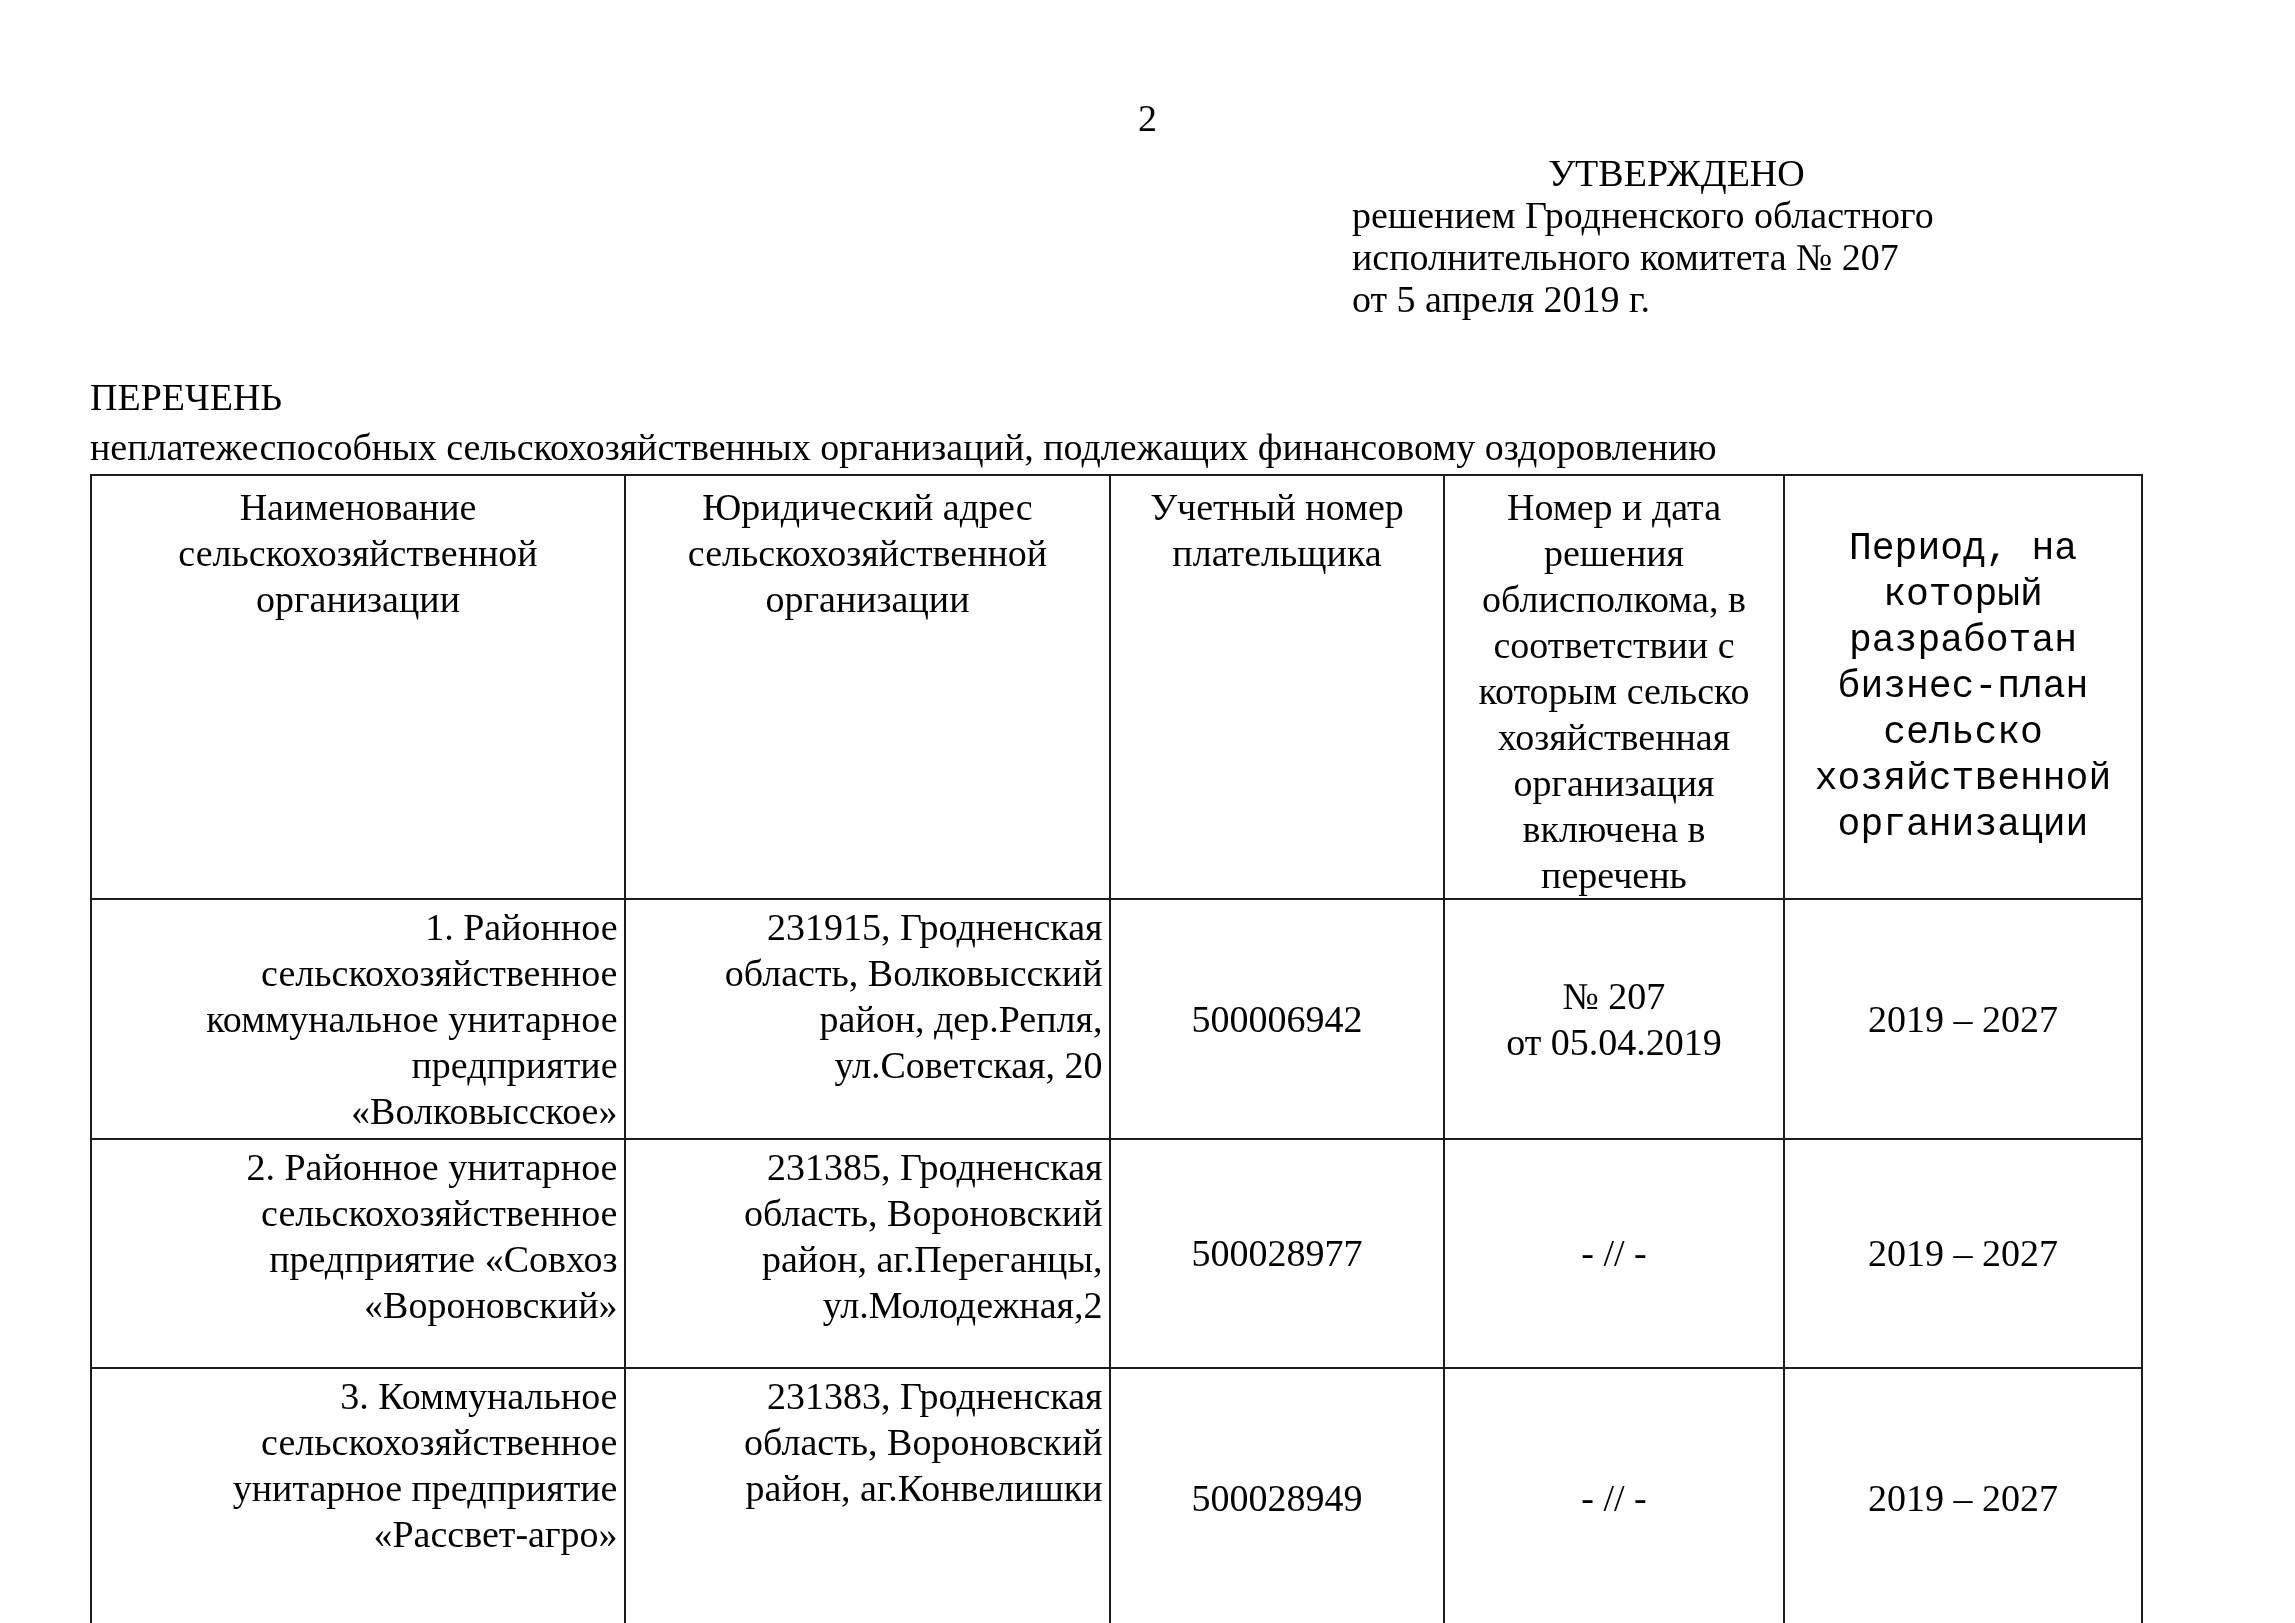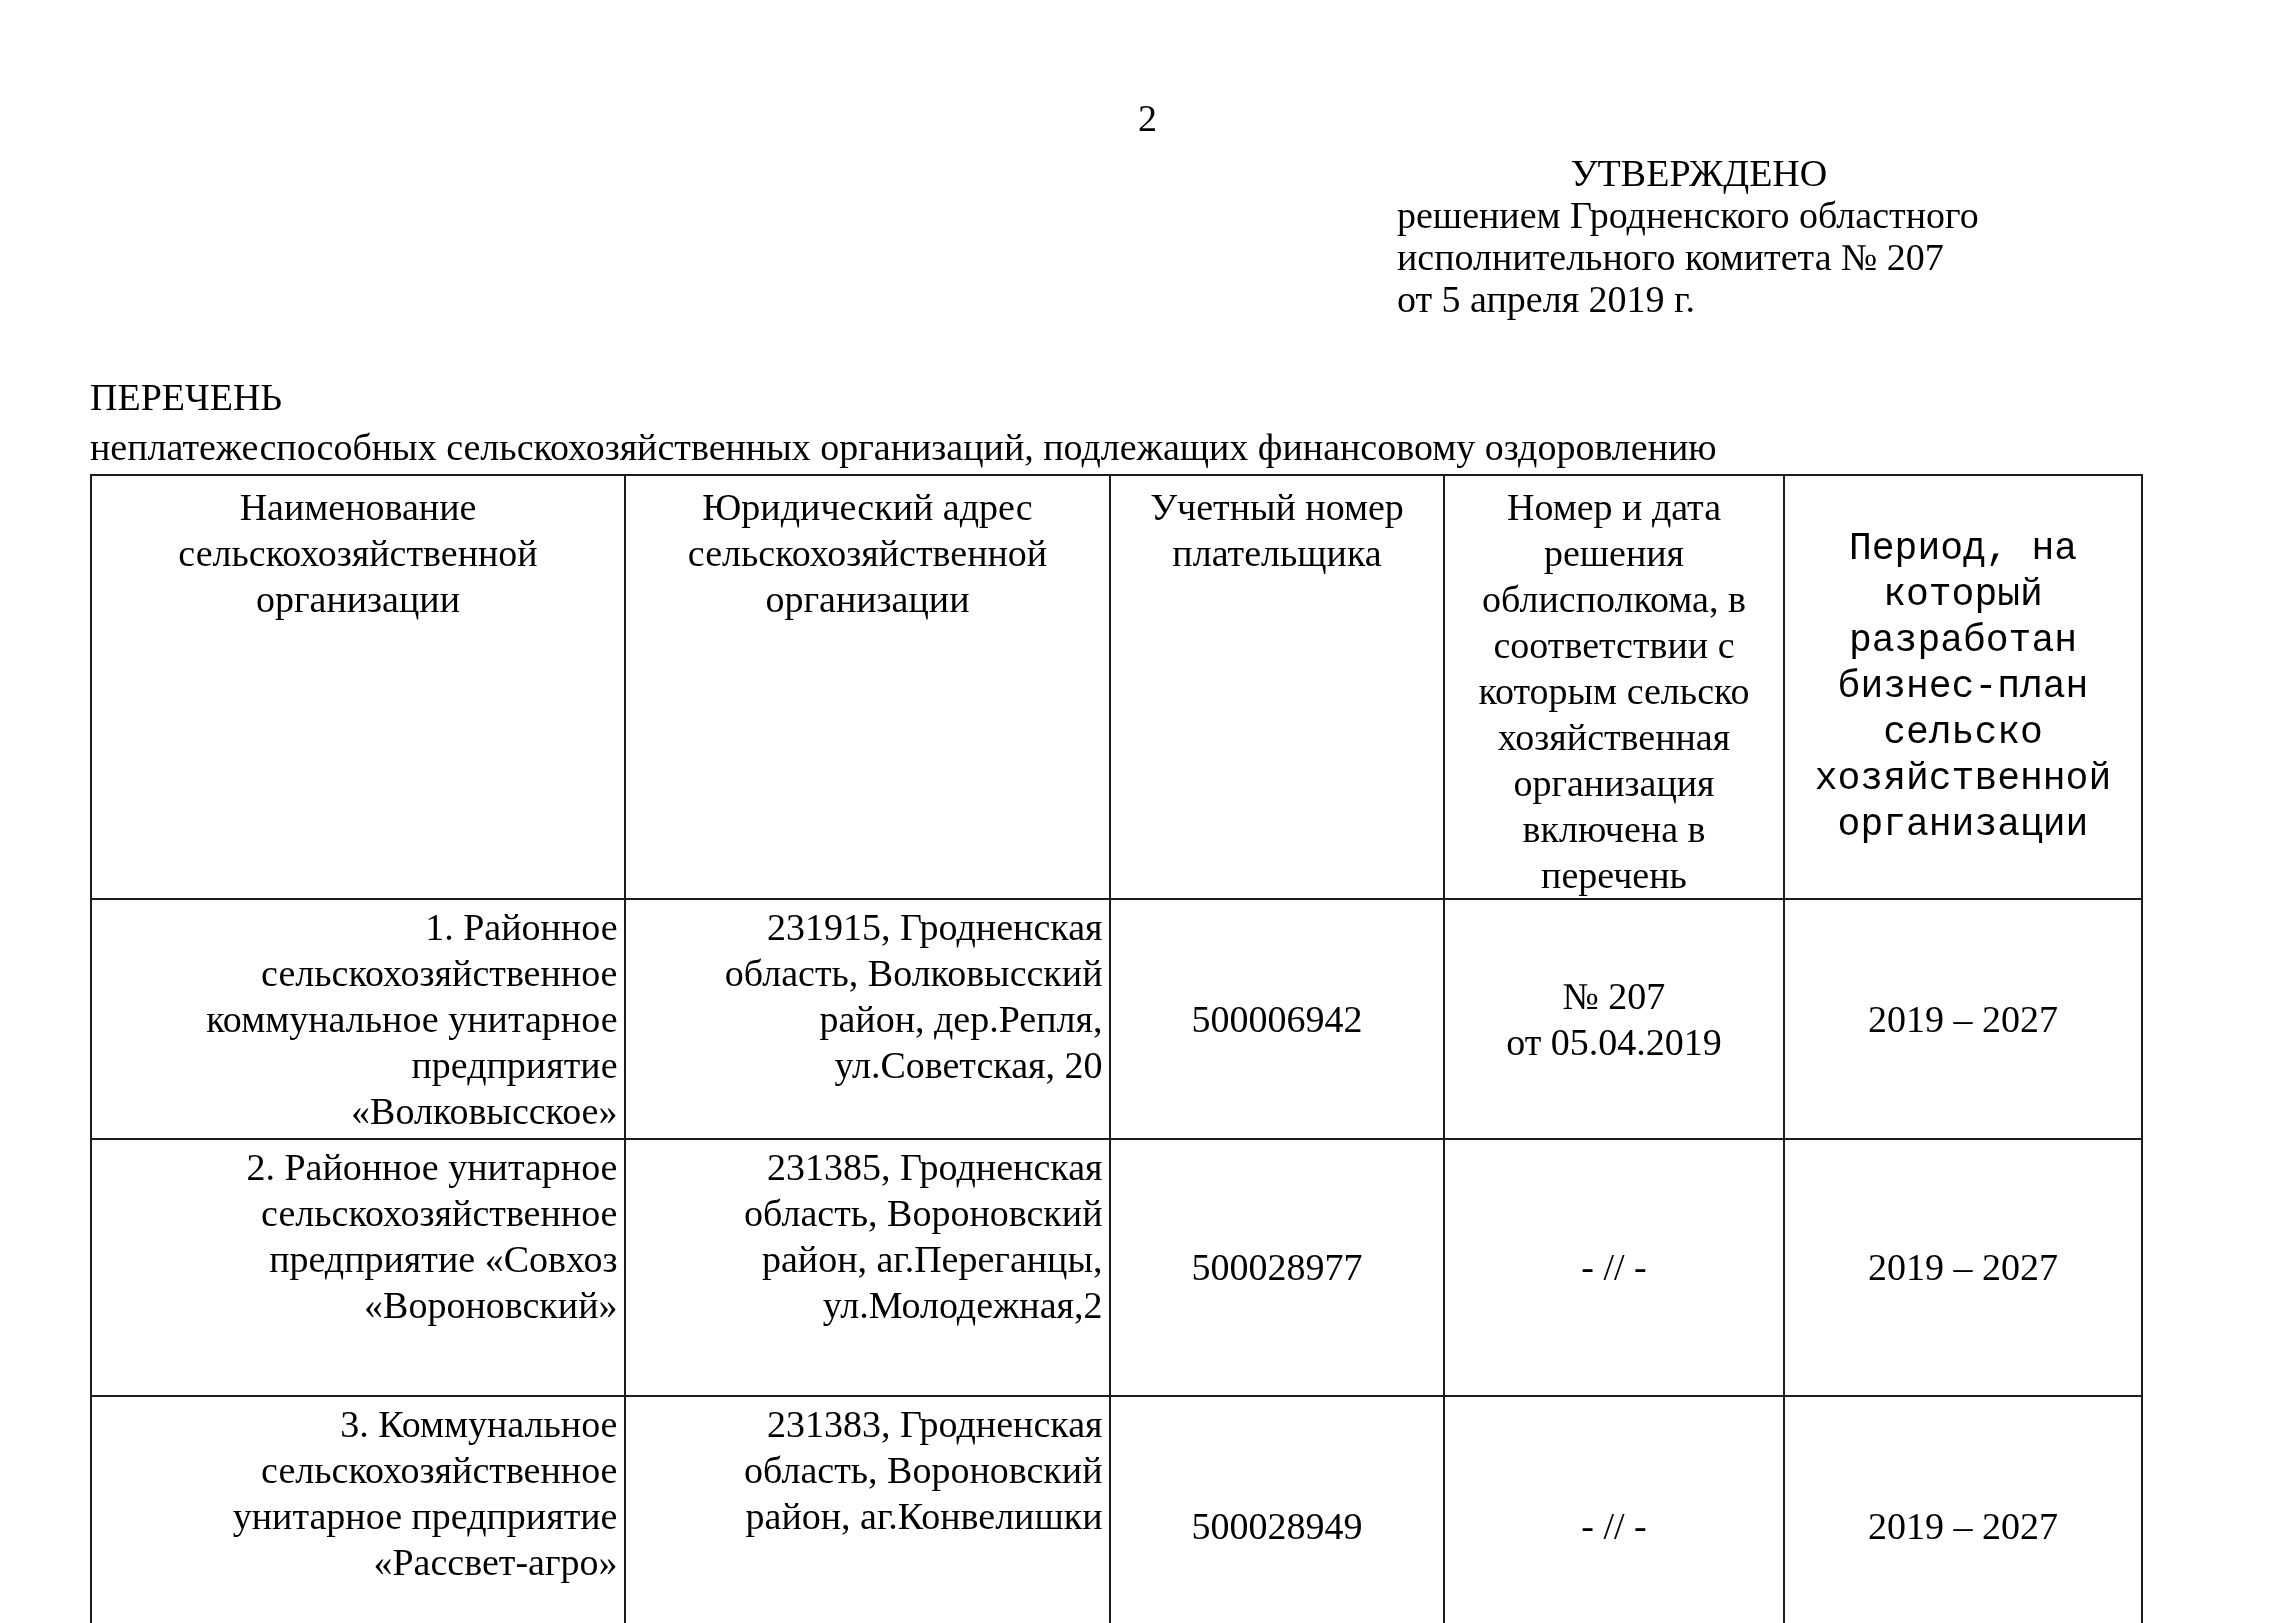--- a/index.html
+++ b/index.html
@@ -19,21 +19,21 @@
     position: absolute;
     top: 97px; left: 0; width: 2295px;
     text-align: center;
     font-size: 38px; line-height: 42px;
   }
   .approval {
     position: absolute;
     left: 1352px; top: 152px; width: 649px;
     font-size: 38px; line-height: 42px;
   }
-  .approval-line { white-space: nowrap; margin-left: 45px; }
+  .approval-line { white-space: nowrap; }
   .approval-line.stamp { text-align: center; white-space: normal; }
   .doc-title {
     position: absolute;
     left: 90px; top: 372px; width: 2094px;
     font-size: 38px; line-height: 50px;
   }
   .doc-title div { white-space: nowrap; }
   table.org-table {
     position: absolute;
     left: 90px; top: 474px;
@@ -44,21 +44,21 @@
   .org-table th, .org-table td {
     border: 2.6px solid #1d1d1d;
     font-size: 38px;
     line-height: 46px;
     font-weight: normal;
     white-space: pre-line;
     overflow: hidden;
   }
   .org-table thead tr { height: 303px; }
   .org-table tbody tr.r1 { height: 230px; }
-  .org-table tbody tr.r2 { height: 257px; }
+  .org-table tbody tr.r2 { height: 229px; }
   .org-table tbody tr.r3 { height: 261px; }
   .org-table thead th {
     vertical-align: top;
     text-align: center;
     padding: 7.9px 5.2px 0 5.2px;
   }
   .org-table thead th.mid {
     vertical-align: middle;
     padding: 0 5.2px;
     font-family: Liberation Mono, monospace;

